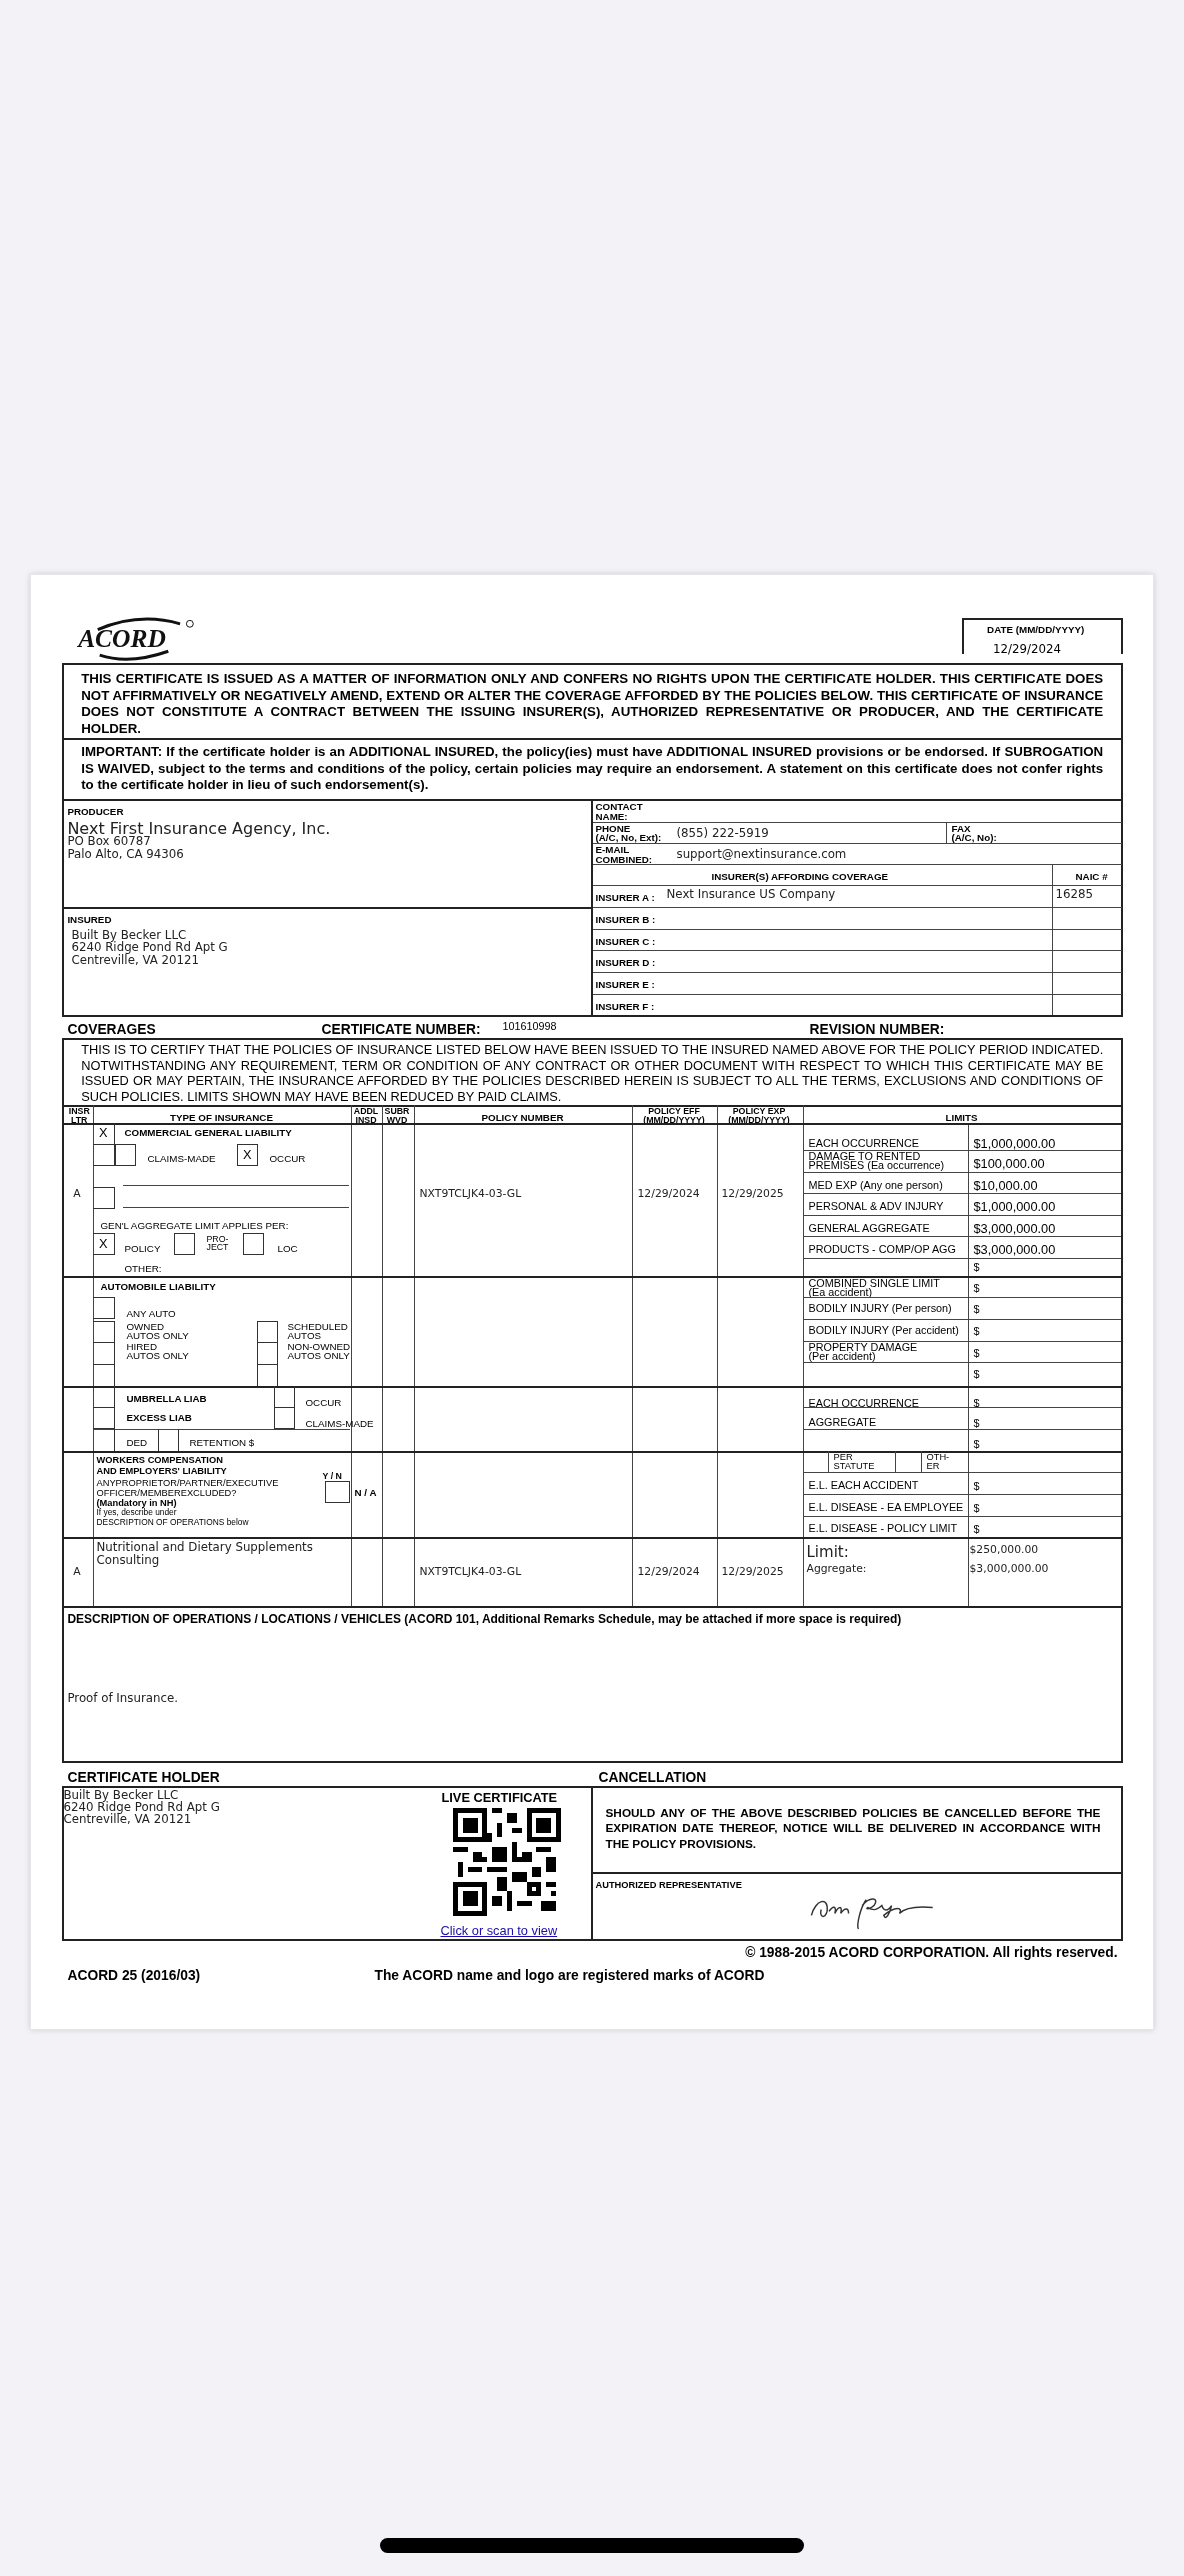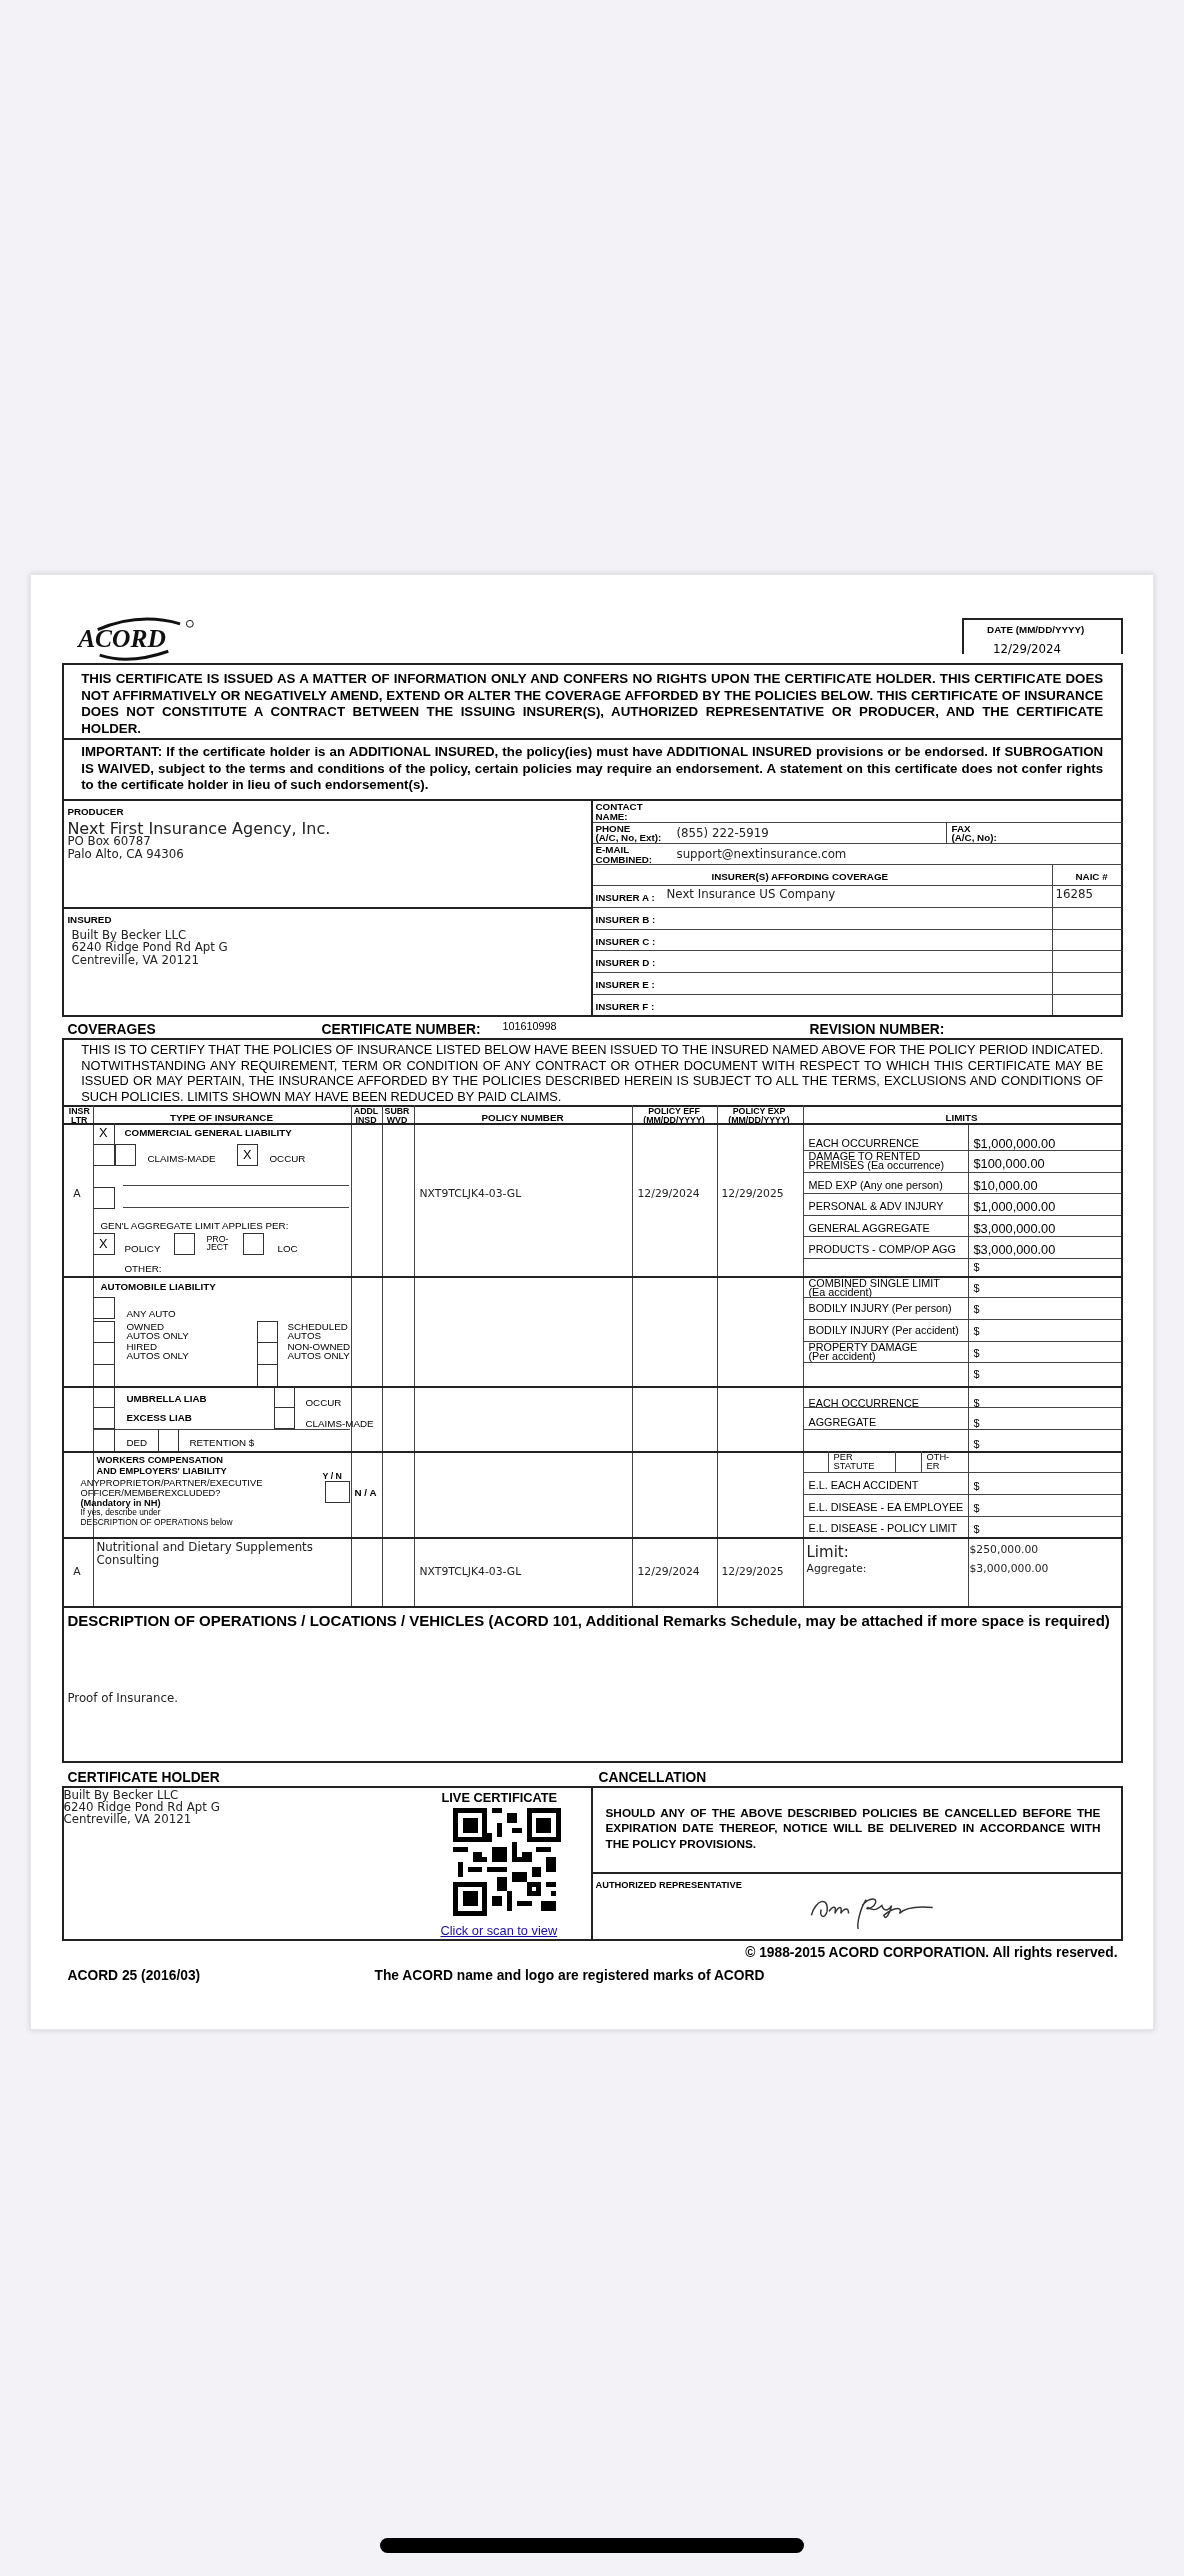--- a/index.html
+++ b/index.html
@@ -258,21 +258,21 @@
     <div class="lim-val" style="left:910px;top:377px;font-size:10.8px;">$</div>
     <div class="hl" style="left:739px;top:389px;width:318px;"></div>
     <div class="lim-val" style="left:910px;top:398px;font-size:10.8px;">$</div>
     <div class="hl2" style="left:0;top:411px;width:1057px;"></div>
 
     <div class="sm b" style="left:33px;top:415px;font-size:9.3px;line-height:10.8px;">
       <span>WORKERS COMPENSATION</span><br><span>AND EMPLOYERS' LIABILITY</span>
     </div>
     <div class="sm b" style="left:259px;top:431px;font-size:8.8px;">Y / N</div>
     <div class="cb" style="left:261px;top:441px;width:25.5px;height:21.6px;"></div>
-    <div class="sm" style="left:17px;top:439px;font-size:9.3px;line-height:9.8px;">
+    <div class="sm" style="left:33px;top:439px;font-size:9.3px;line-height:9.8px;">
       <span>ANYPROPRIETOR/PARTNER/EXECUTIVE</span><br>
       <span>OFFICER/MEMBEREXCLUDED?</span><br>
       <b>(Mandatory in NH)</b><br>
       <span style="font-size:8.4px;">If yes, describe under</span><br>
       <span style="font-size:8.4px;">DESCRIPTION OF OPERATIONS below</span>
     </div>
     <div class="sm b" style="left:291px;top:448px;font-size:9.8px;">N / A</div>
 
     <div class="vl" style="left:764px;top:411px;height:21.6px;"></div>
     <div class="sm" style="left:770px;top:413px;font-size:9.3px;line-height:8.8px;">
@@ -301,21 +301,21 @@
     <div class="val" style="left:356px;top:525px;font-size:10.8px;">NXT9TCLJK4-03-GL</div>
     <div class="val" style="left:574px;top:525px;font-size:10.8px;">12/29/2024</div>
     <div class="val" style="left:658px;top:525px;font-size:10.8px;">12/29/2025</div>
     <div class="val" style="left:743px;top:503px;font-size:15px;">Limit:</div>
     <div class="val" style="left:743px;top:522px;font-size:10.8px;">Aggregate:</div>
     <div class="val" style="left:906px;top:503px;font-size:10.8px;">$250,000.00</div>
     <div class="val" style="left:906px;top:522px;font-size:10.8px;">$3,000,000.00</div>
   </div>
 
   <div class="box" style="left:31px;top:1031px;width:1061px;height:157px;">
-    <div class="abs b" style="left:3.9px;top:3.9px;font-size:15px;">DESCRIPTION OF OPERATIONS / LOCATIONS / VEHICLES  (ACORD 101, Additional Remarks Schedule, may be attached if more space is required)</div>
+    <div class="abs b" style="left:3.9px;top:3.9px;font-size:12px;">DESCRIPTION OF OPERATIONS / LOCATIONS / VEHICLES  (ACORD 101, Additional Remarks Schedule, may be attached if more space is required)</div>
     <div class="val" style="left:3.9px;top:83px;font-size:11.8px;">Proof of Insurance.</div>
   </div>
 
   <div class="abs b" style="left:37px;top:1195px;font-size:13.8px;">CERTIFICATE HOLDER</div>
   <div class="abs b" style="left:568px;top:1195px;font-size:13.8px;">CANCELLATION</div>
 
   <div class="box" style="left:31px;top:1211px;width:1061px;height:155px;">
     <div class="val" style="left:0;top:2px;font-size:11.8px;line-height:11.8px;">Built By Becker LLC</div>
     <div class="val" style="left:0;top:13.8px;font-size:11.8px;line-height:11.8px;">6240 Ridge Pond Rd Apt G</div>
     <div class="val" style="left:0;top:25.5px;font-size:11.8px;line-height:11.8px;">Centreville, VA 20121</div>

